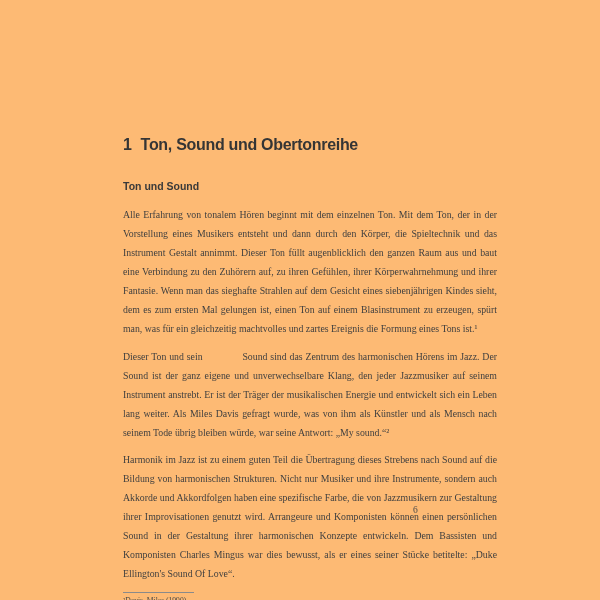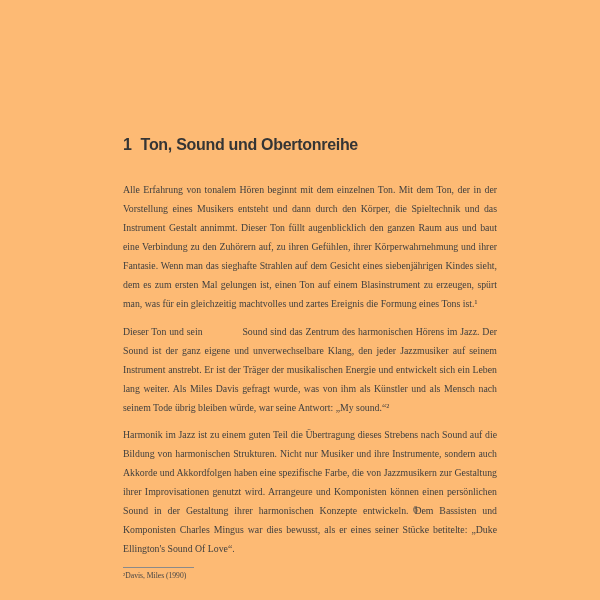--- a/index.html
+++ b/index.html
@@ -82,20 +82,21 @@
   }
 </style>
 </head>
 <body>
 
 <div class="canvas">
   <div class="page-content">
 
     <h1 class="chapter-heading"><span class="chapter-number">1</span><span>Ton, Sound und Obertonreihe</span></h1>
 
+    <h2 class="section-heading">Ton und Sound</h2>
 
     <p class="body-paragraph">Alle Erfahrung von tonalem Hören beginnt mit dem einzelnen Ton. Mit dem Ton, der in der Vorstellung eines Musikers entsteht und dann durch den Körper, die Spieltechnik und das Instrument Gestalt annimmt. Dieser Ton füllt augenblicklich den ganzen Raum aus und baut eine Verbindung zu den Zuhörern auf, zu ihren Gefühlen, ihrer Körperwahrnehmung und ihrer Fantasie. Wenn man das sieghafte Strahlen auf dem Gesicht eines siebenjährigen Kindes sieht, dem es zum ersten Mal gelungen ist, einen Ton auf einem Blasinstrument zu erzeugen, spürt man, was für ein gleichzeitig machtvolles und zartes Ereignis die Formung eines Tons ist.¹</p>
 
     <p class="body-paragraph"><span>Dieser Ton und sein </span><span class="italic">Sound</span><span> sind das Zentrum des harmonischen Hörens im Jazz. Der Sound ist der ganz eigene und unverwechselbare Klang, den jeder Jazzmusiker auf seinem Instrument anstrebt. Er ist der Träger der musikalischen Energie und entwickelt sich ein Leben lang weiter. Als Miles Davis gefragt wurde, was von ihm als Künstler und als Mensch nach seinem Tode übrig bleiben würde, war seine Antwort: „My sound.“²</span></p>
 
     <p class="body-paragraph">Harmonik im Jazz ist zu einem guten Teil die Übertragung dieses Strebens nach Sound auf die Bildung von harmonischen Strukturen. Nicht nur Musiker und ihre Instrumente, sondern auch Akkorde und Akkordfolgen haben eine spezifische Farbe, die von Jazzmusikern zur Gestaltung ihrer Improvisationen genutzt wird. Arrangeure und Komponisten können einen persönlichen Sound in der Gestaltung ihrer harmonischen Konzepte entwickeln. Dem Bassisten und Komponisten Charles Mingus war dies bewusst, als er eines seiner Stücke betitelte: „Duke Ellington's Sound Of Love“.</p>
 
     <div class="footnote-block">
       <div class="footnote-rule"></div>
       <p class="footnote">²Davis, Miles (1990)</p>

